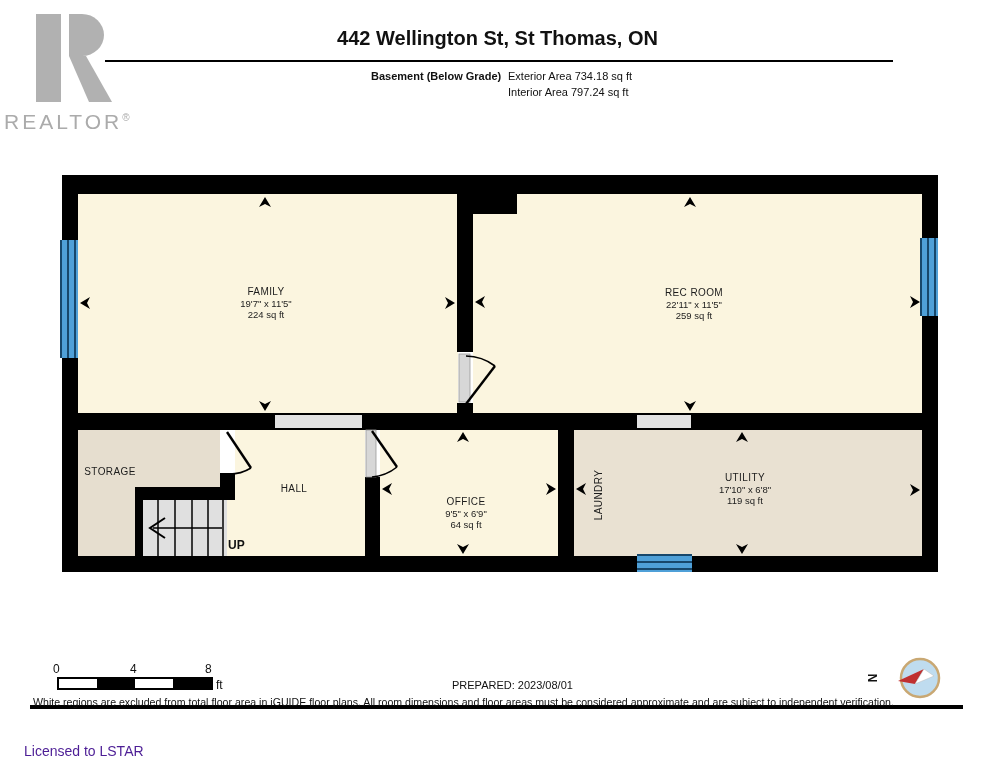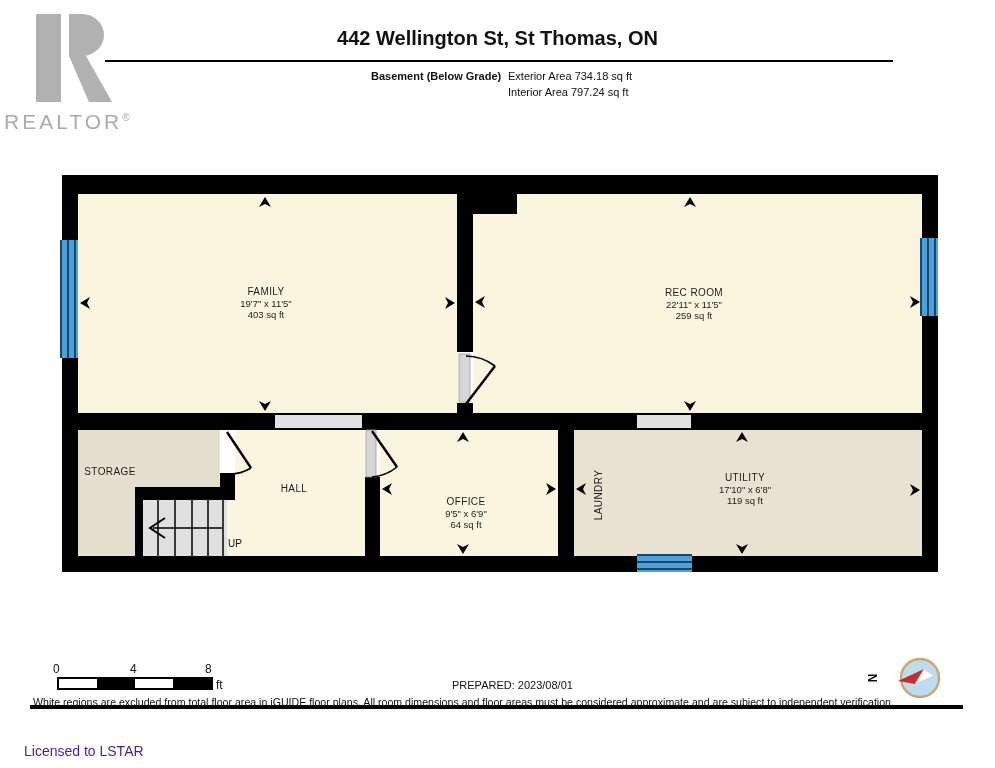--- a/index.html
+++ b/index.html
@@ -21,21 +21,21 @@
   .wordmark sup{font-size:10px;}
   .scalebar{position:absolute;left:57px;top:677px;width:152px;height:9px;border:2px solid #000;display:flex;box-sizing:content-box;}
   .scalebar .sw{flex:1;background:#fff;}
   .scalebar .sb{flex:1;background:#000;}
   .ticklbl{position:absolute;font-size:12px;}
   .prepared{position:absolute;left:452px;top:679px;font-size:11px;}
   .northN{position:absolute;left:869px;top:671px;font-size:12px;font-weight:bold;transform:rotate(-90deg);}
   .disclaimer{position:absolute;left:33px;top:696px;width:935px;font-size:10.6px;}
   .license{position:absolute;left:24px;top:743px;font-size:14px;color:#4c1d95;}
   svg{position:absolute;left:0;top:0;pointer-events:none;}
-  .uplbl{position:absolute;font-size:10px;font-weight:normal;}
+  .uplbl{position:absolute;font-size:12px;font-weight:bold;}
 </style>
 </head>
 <body>
 
 <div id="page">
 
   <svg width="160" height="110" style="left:28px;top:6px;" viewBox="0 0 160 110">
     <rect x="8" y="8" width="25" height="88" fill="#B1B1B1"></rect>
     <path d="M41 8 h13 a22 21 0 0 1 0 42 h-13 z" fill="#B1B1B1"></path>
     <polygon points="41,50 58,50 84,96 61,96" fill="#B1B1B1"></polygon>
@@ -132,21 +132,21 @@
     <g>
       <circle cx="920" cy="678" r="19" fill="#BFDCEF" stroke="#C9A873" stroke-width="2.5"></circle>
       <polygon points="898,681 924,669 915,684" fill="#C03030"></polygon>
       <polygon points="934,676 924,669 915,684" fill="#FFFFFF" stroke="#bbb" stroke-width="0.5"></polygon>
     </g>
   </svg>
 
   <div class="rlabel" style="left:266px;top:303px;">
     <div class="rname">FAMILY</div>
     <div class="rdims">19'7" x 11'5"</div>
-    <div class="rdims">403 sq ft</div>
+    <div class="rdims">224 sq ft</div>
   </div>
   <div class="rlabel" style="left:694px;top:304px;">
     <div class="rname">REC ROOM</div>
     <div class="rdims">22'11" x 11'5"</div>
     <div class="rdims">259 sq ft</div>
   </div>
   <div class="rlabel" style="left:466px;top:513px;">
     <div class="rname">OFFICE</div>
     <div class="rdims">9'5" x 6'9"</div>
     <div class="rdims">64 sq ft</div>

